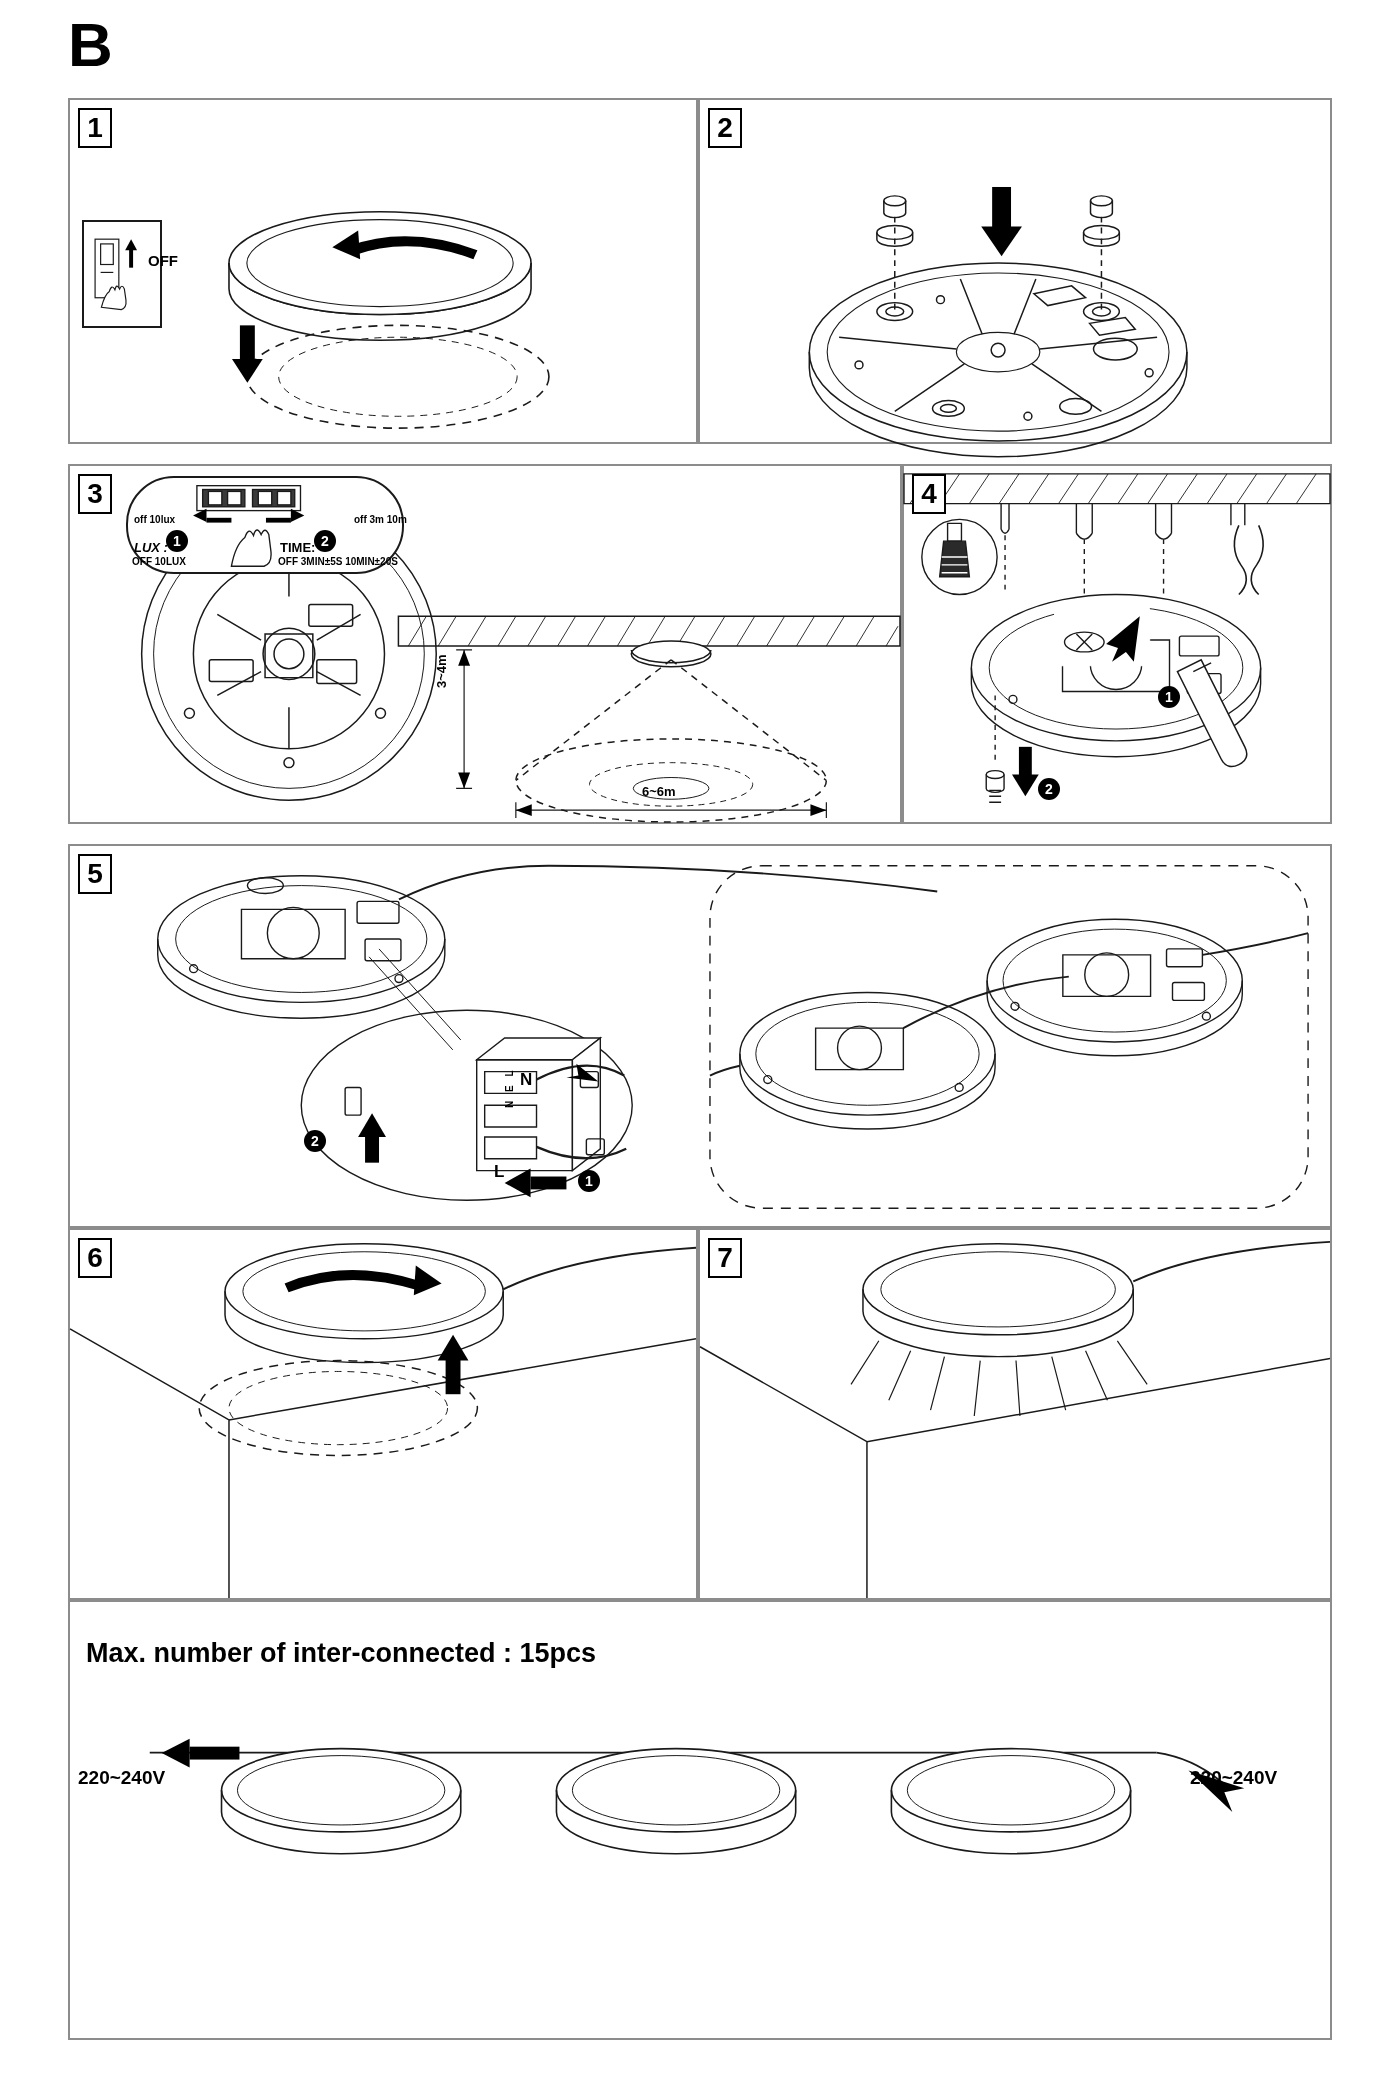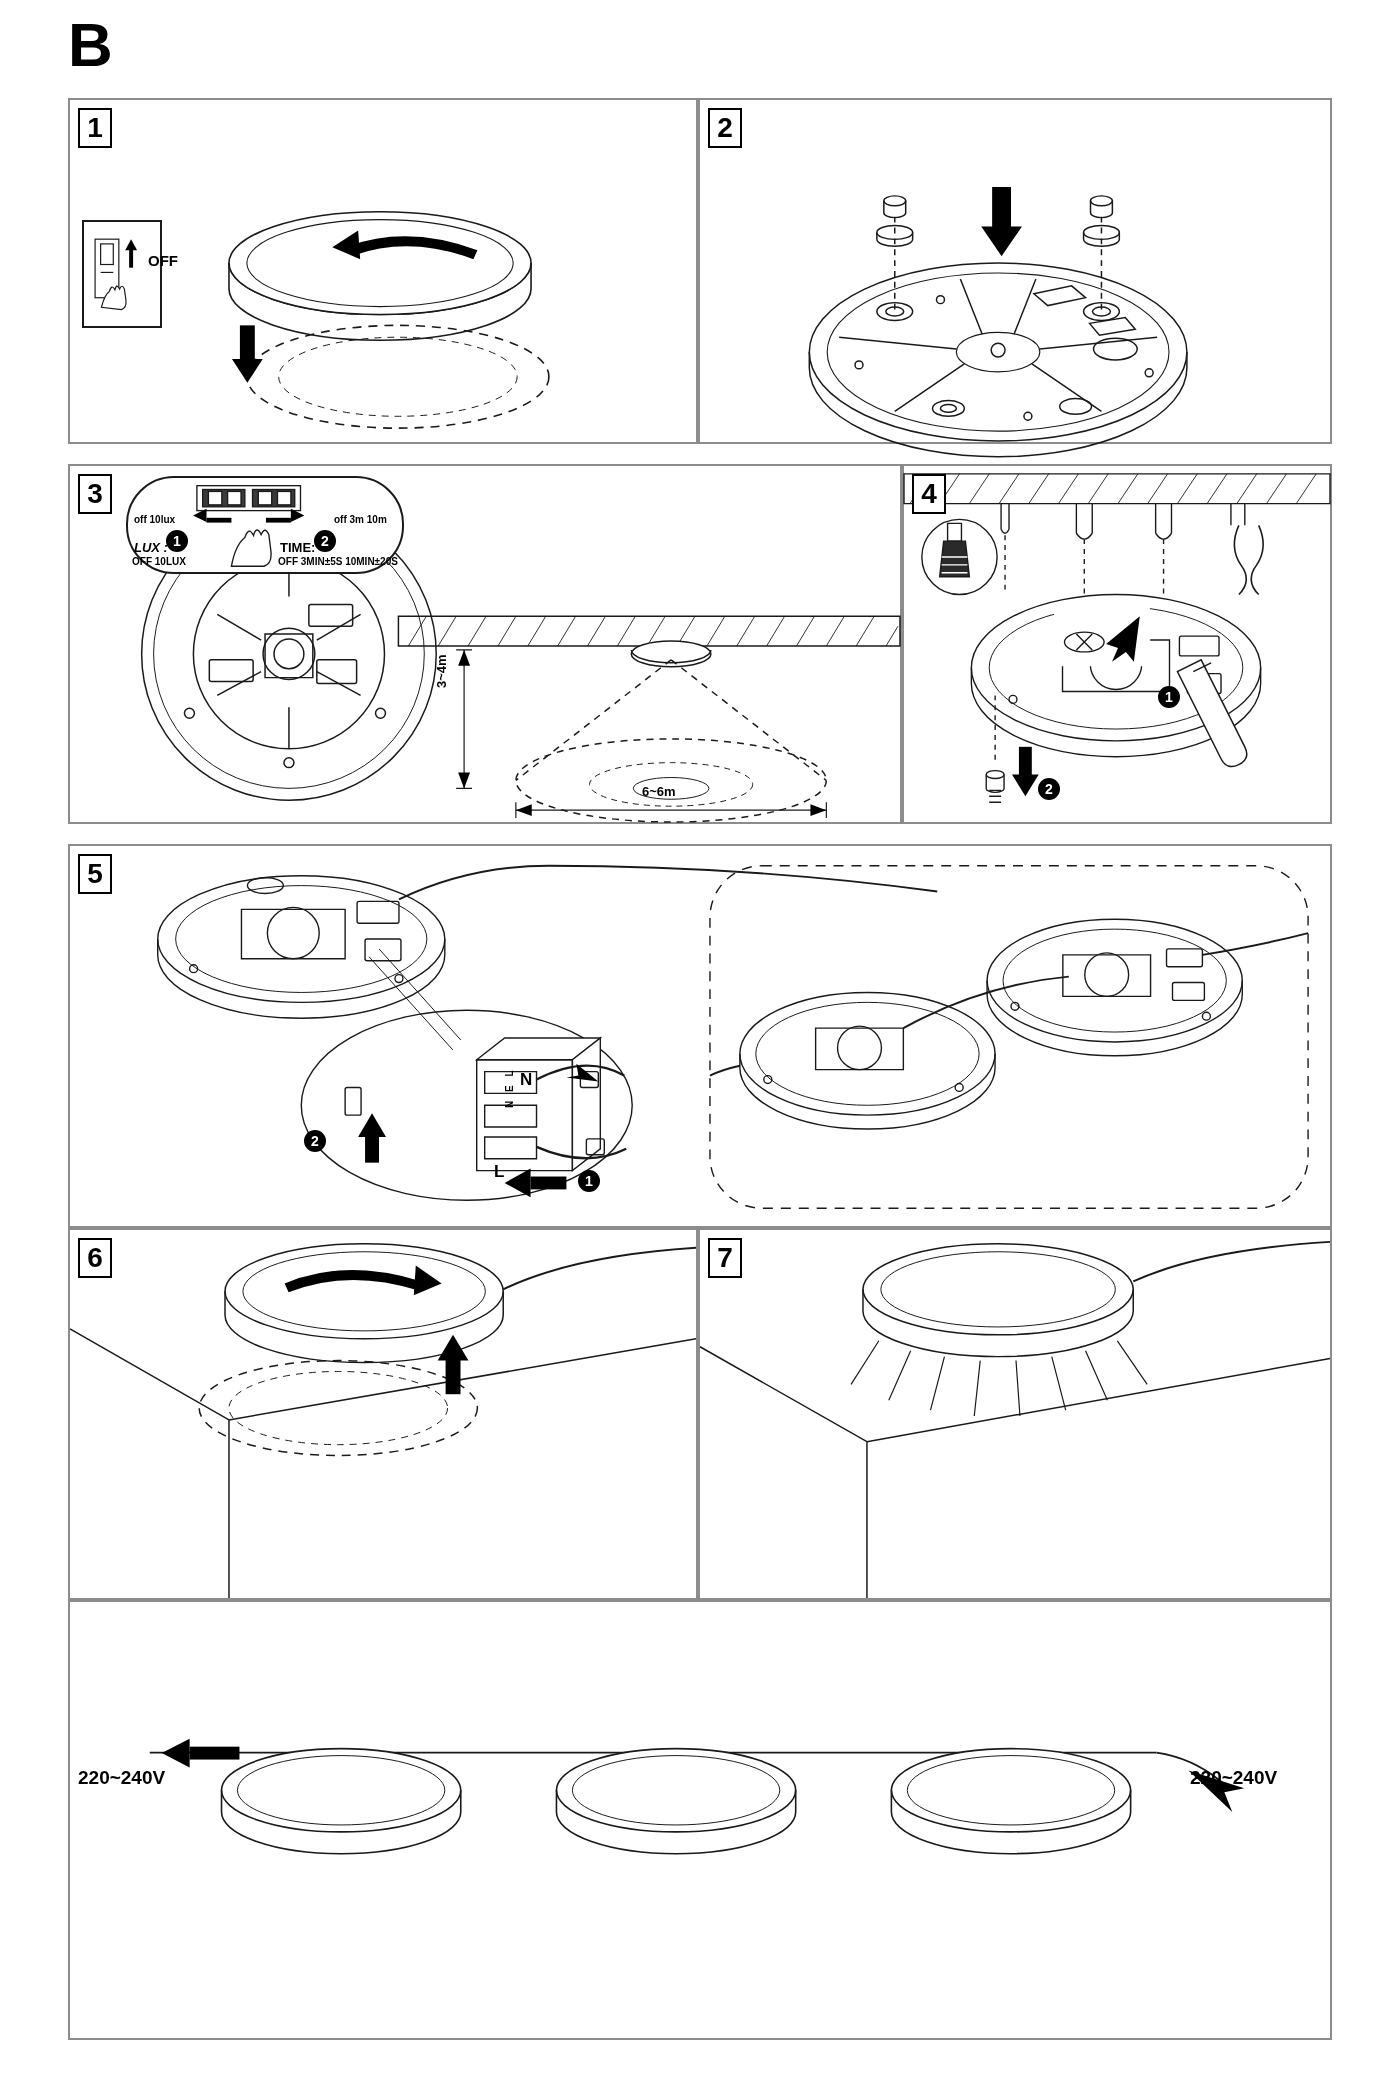--- a/index.html
+++ b/index.html
@@ -241,21 +241,21 @@
         <g fill="#000" stroke="none">
           <path d="M78 46 l-14 -7 l14 -7 z"></path>
           <rect x="78" y="41.5" width="26" height="5"></rect>
           <path d="M166 46 l14 -7 l-14 -7 z"></path>
           <rect x="140" y="41.5" width="26" height="5"></rect>
         </g>
       </svg>
       <div class="circnum" style="left:38px; top:52px;">1</div>
       <div class="circnum" style="left:186px; top:52px;">2</div>
       <div class="lbl sm" style="left:6px; top:36px;">off  10lux</div>
-      <div class="lbl sm" style="left:206px; top:36px;">off  3m 10m</div>
+      <div class="lbl sm" style="left:226px; top:36px;">off  3m 10m</div>
       <div class="lbl" style="left:6px; top:62px;font-style:italic;">LUX :</div>
       <div class="lbl sm" style="left:4px; top:78px;">OFF  10LUX</div>
       <div class="lbl" style="left:152px; top:62px;">TIME:</div>
       <div class="lbl sm" style="left:150px; top:78px;">OFF  3MIN±5S  10MIN±20S</div>
     </div>
 
     <div class="lbl" style="left:364px; top:222px; transform:rotate(-90deg); transform-origin:left top;">3~4m</div>
     <div class="lbl" style="left:572px; top:318px;">6~6m</div>
   </div>
 
@@ -485,14 +485,15 @@
 
         <g fill="#000">
           <path d="M1122 170 l44 42 l-8 -20 l20 -4 z"></path>
         </g>
       </svg>
     </div>
     <div class="lbl" style="left:8px; top:165px; font-size:19px;">220~240V</div>
     <div class="lbl" style="left:1120px; top:165px; font-size:19px;">220~240V</div>
   </div>
 
+  <div id="bottom-title">Max. number of inter-connected : 15pcs</div>
 
 </div>
 
 </body></html>

